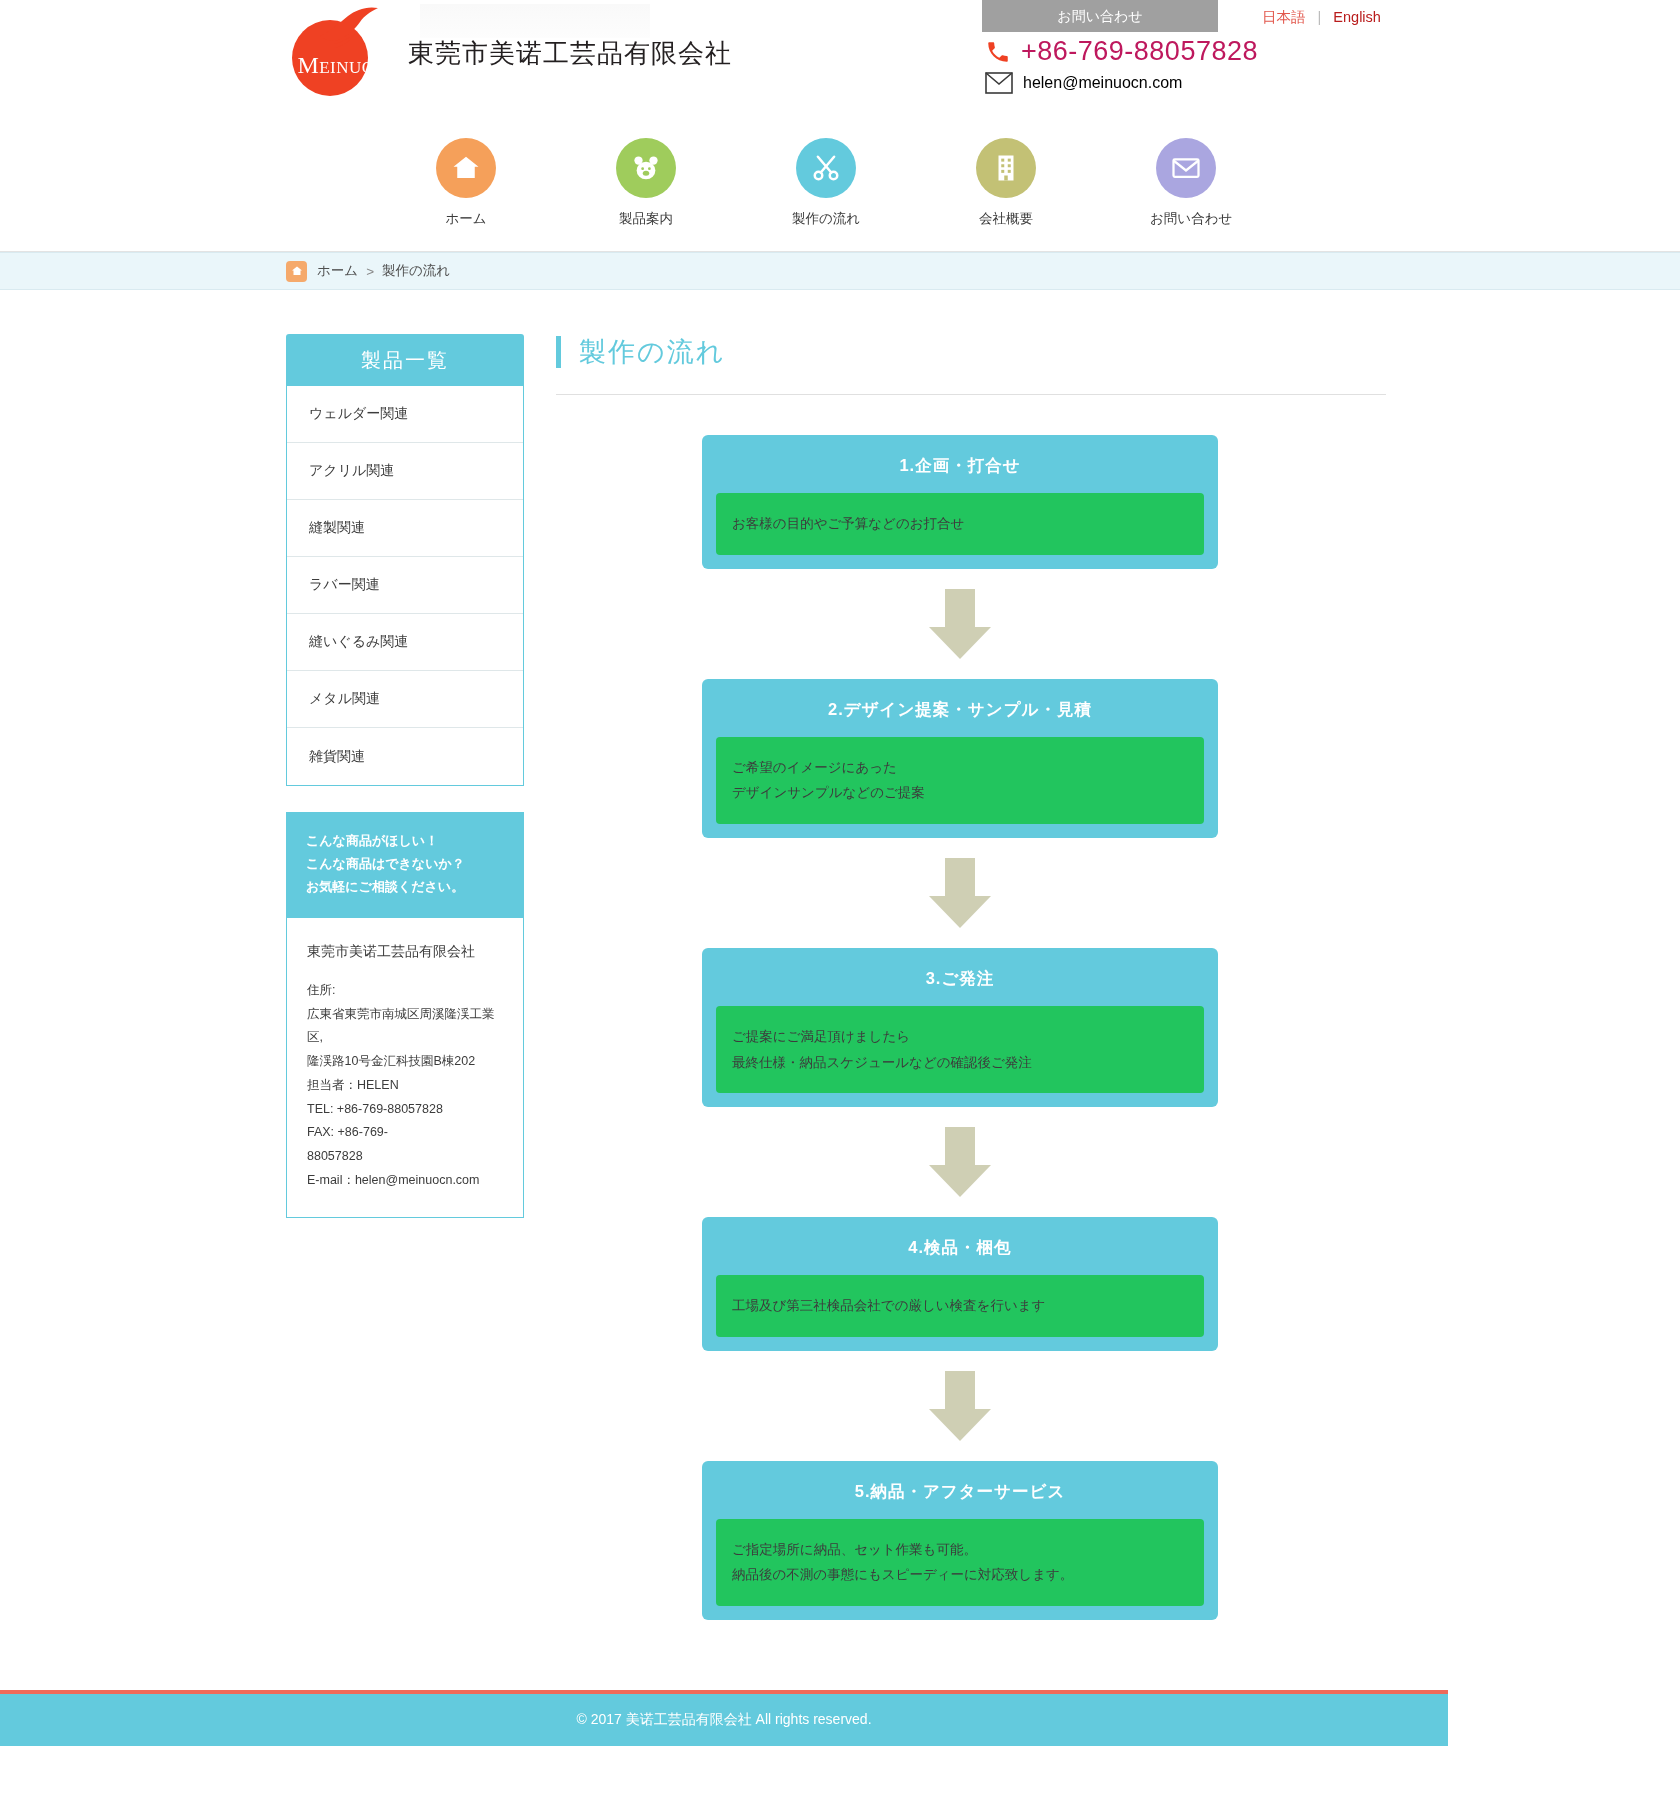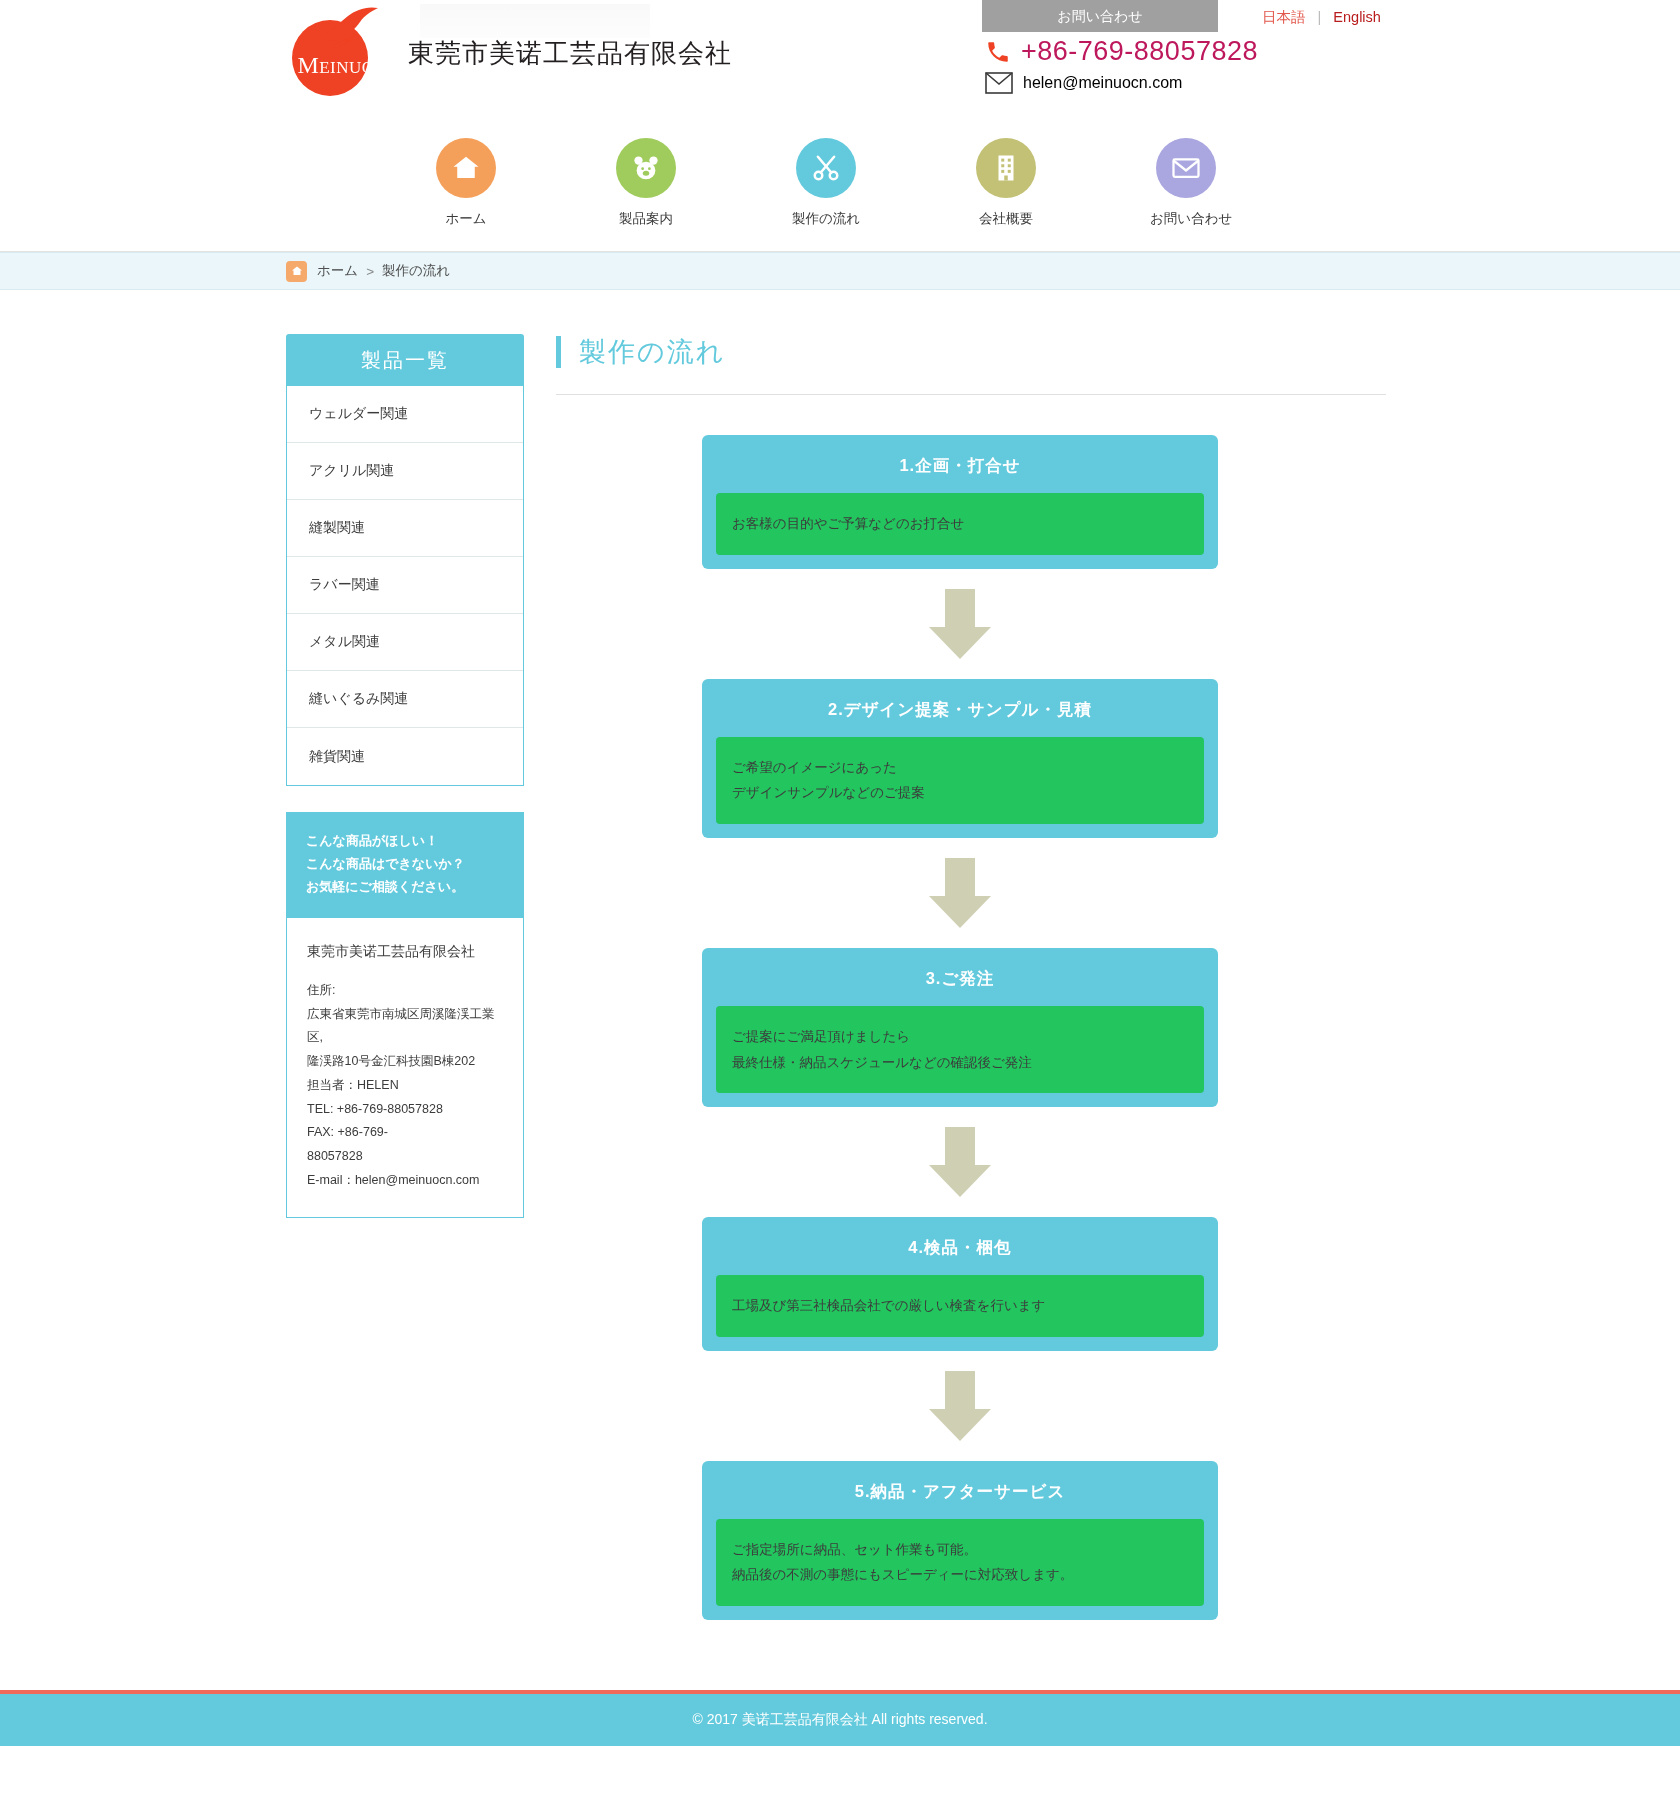--- a/index.html
+++ b/index.html
@@ -268,21 +268,21 @@
     width: 74px;
     height: 74px;
     margin: 18px auto 18px auto;
     margin-left: 367px;
     color: #cfcfb4;
   }
   .arrow svg { width: 74px; height: 74px; display: block; }
 
   
   .footer {
-    width: 1680px;
+    width: 1448px;
     background: #63cadd;
     height: 56px;
     display: flex; align-items: center; justify-content: center;
     color: #ffffff;
     font-size: 14px;
     border-top: 4px solid #ef6a5a;
   }
 </style>
 </head>
 <body>
@@ -407,22 +407,22 @@
 
 <div class="page">
 
   <div class="sidebar">
     <div class="side-head">製品一覧</div>
     <div class="side-list">
       <div class="side-item">ウェルダー関連</div>
       <div class="side-item">アクリル関連</div>
       <div class="side-item">縫製関連</div>
       <div class="side-item">ラバー関連</div>
+      <div class="side-item">縫いぐるみ関連</div>
       <div class="side-item">メタル関連</div>
-      <div class="side-item">縫いぐるみ関連</div>
       <div class="side-item">雑貨関連</div>
     </div>
 
     <div class="side-promo">
       <div>こんな商品がほしい！</div>
       <div>こんな商品はできないか？</div>
       <div>お気軽にご相談ください。</div>
     </div>
 
     <div class="side-info">

